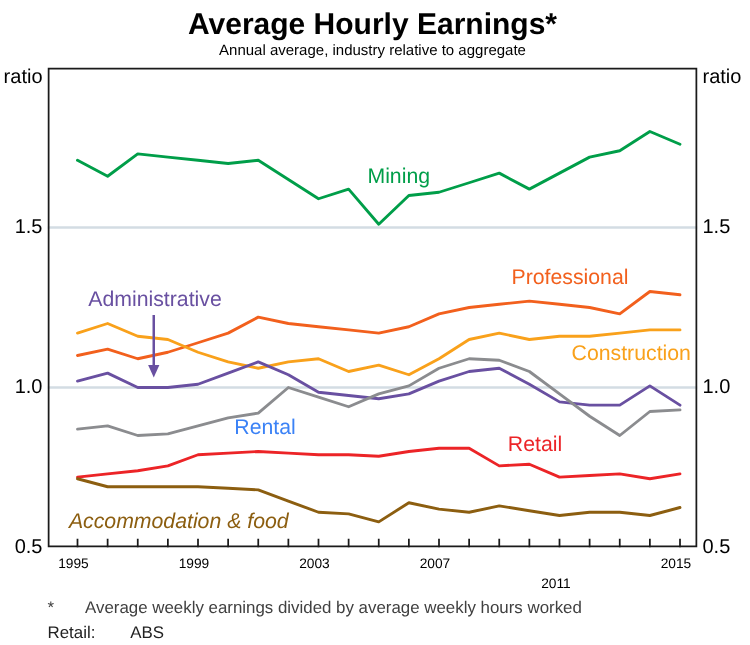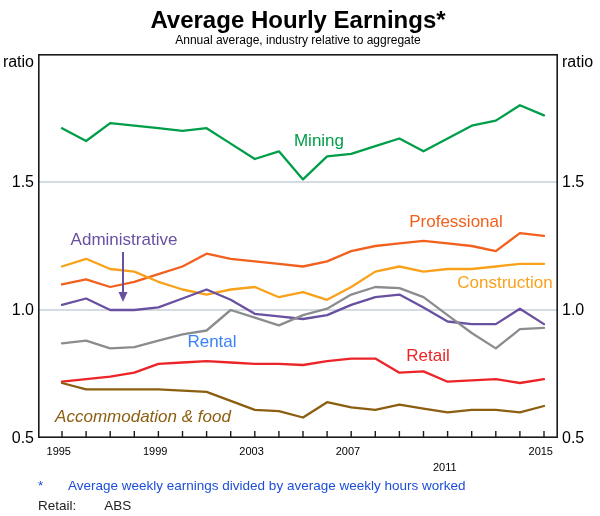--- a/index.html
+++ b/index.html
@@ -10,21 +10,21 @@
   .subtitle{position:absolute;left:0;top:33px;width:596px;text-align:center;
     font-size:12px;color:#000;}
   .plot{position:absolute;left:38px;top:54px;width:520px;height:384px;}
   .plot svg{display:block;}
   .axis-label{position:absolute;font-size:16px;color:#000;line-height:1;}
   .y-left{left:0;width:34px;text-align:right;}
   .y-right{left:562px;width:38px;text-align:left;}
   .x-label{position:absolute;top:445px;width:44px;text-align:right;font-size:11px;color:#000;}
   .series-label{position:absolute;transform:translate(-50%,-50%);font-size:17px;
     font-weight:normal;white-space:nowrap;}
-  .footnote{position:absolute;left:38px;top:478px;font-size:13.5px;color:#1d4ed8;}
+  .footnote{position:absolute;left:38px;top:478px;font-size:13.5px;color:#404040;}
   .footnote .marker{display:inline-block;width:30px;}
   .source{position:absolute;left:38px;top:498px;font-size:13.5px;color:#222;}
   .source .src-val{margin-left:28px;}
 </style>
 </head>
 <body>
 
 <div class="figure">
   <div class="title">Average Hourly Earnings*</div>
   <div class="subtitle">Annual average, industry relative to aggregate</div>

